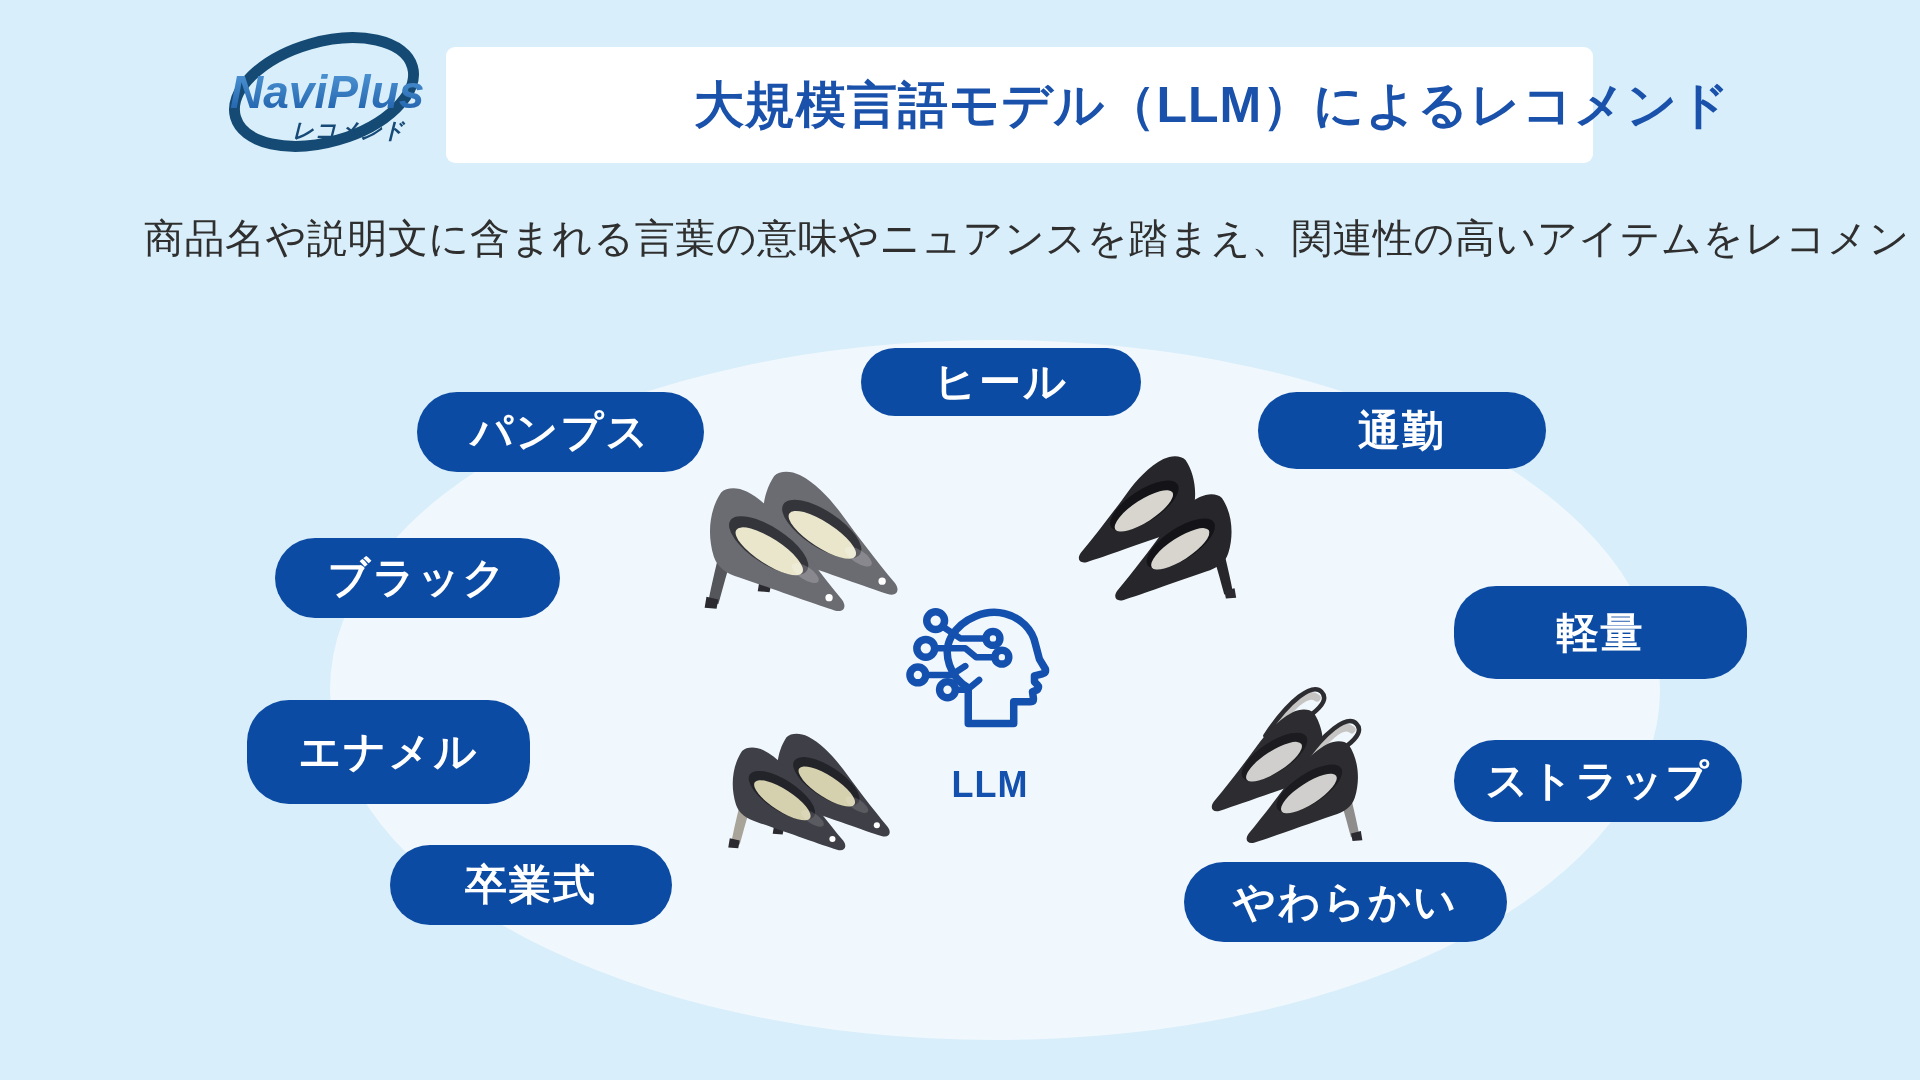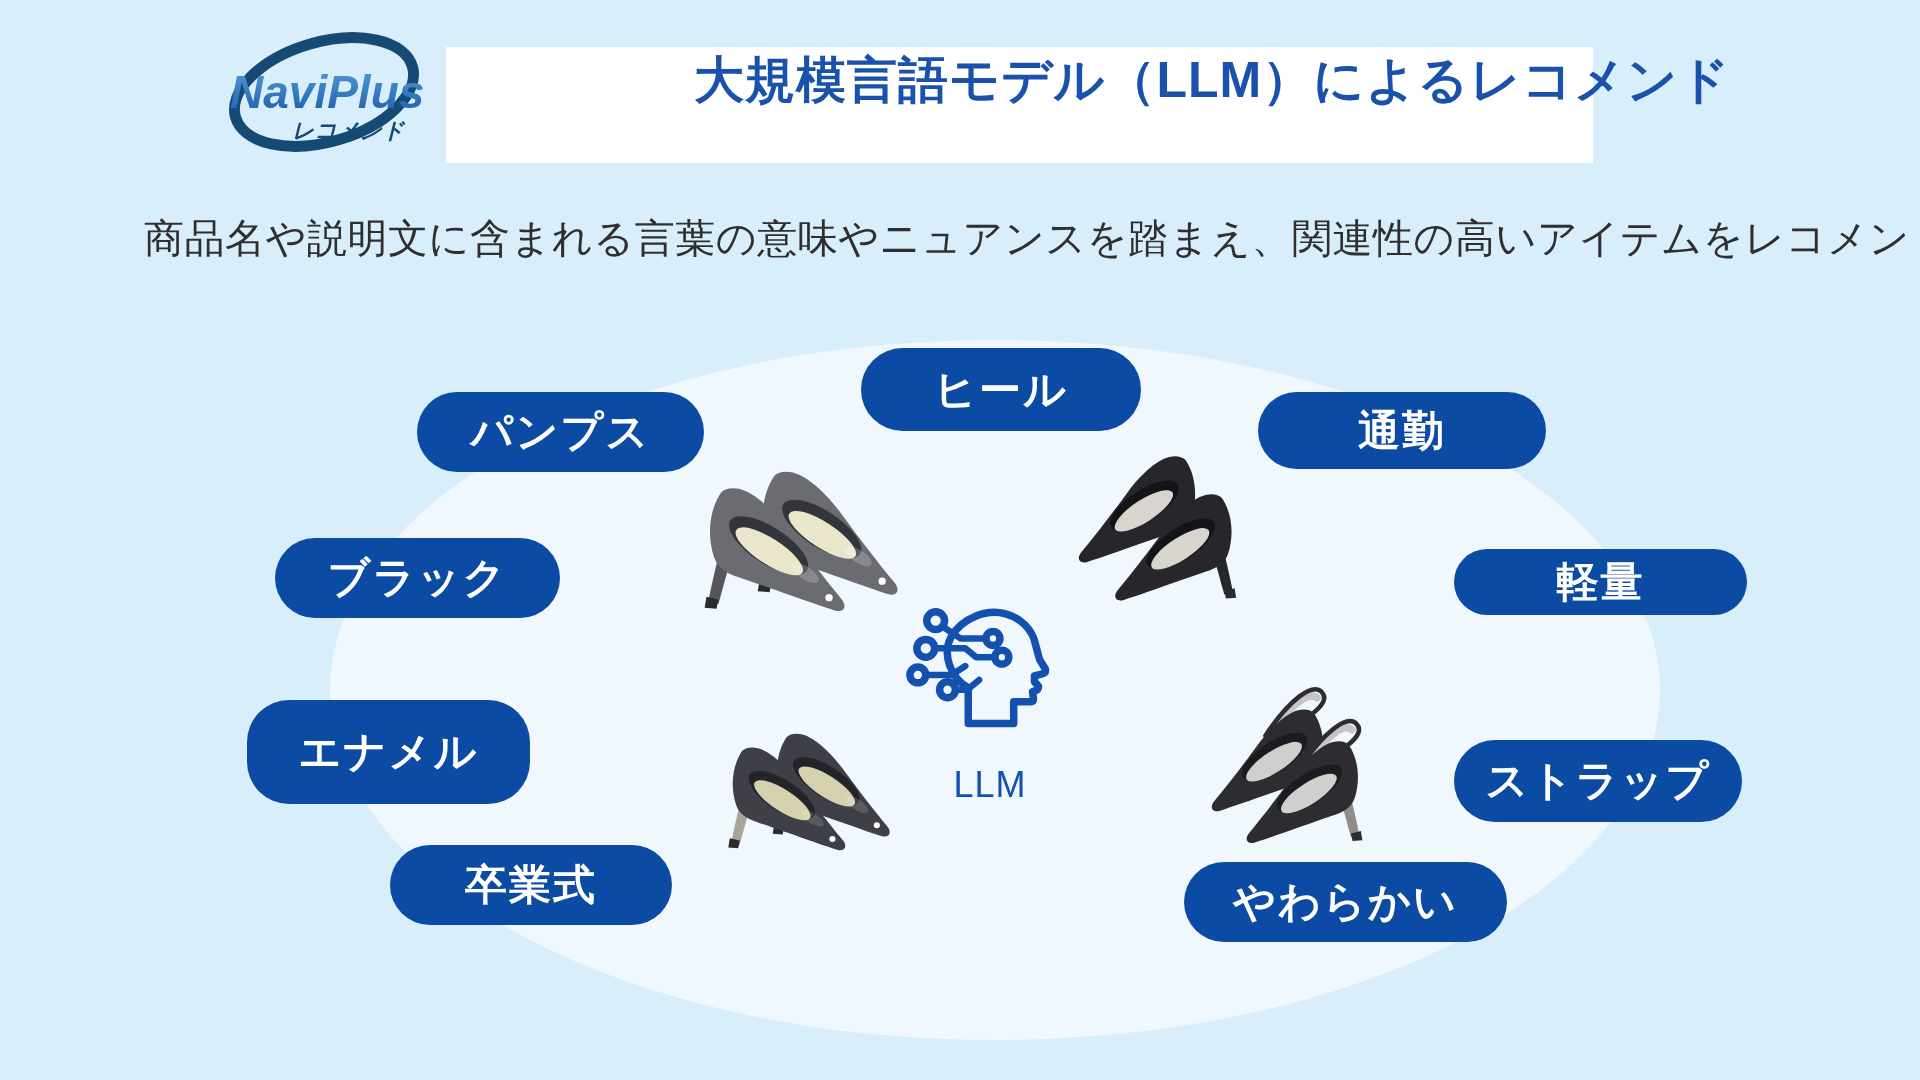--- a/index.html
+++ b/index.html
@@ -7,42 +7,42 @@
     position:relative;width:1920px;height:1080px;overflow:hidden;
     background:var(--bg,#d8eefa);
     font-family:"Liberation Sans","DejaVu Sans",sans-serif;
   }
   .bg-ellipse{
     position:absolute;left:330px;top:340px;width:1330px;height:700px;
     border-radius:50%;background:var(--ellipse,#f1f8fd);
   }
   .title-bar{
     position:absolute;left:446px;top:47px;width:1147px;height:116px;
-    background:var(--barBg,#fff);display:flex;align-items:flex-start;
+    background:var(--barBg,#fff);display:flex;align-items:center;border-radius:9px;
   }
   .title{
     padding-left:248px;font-size:50px;font-weight:900;
     color:var(--titleText,#1a52ab);letter-spacing:1px;white-space:nowrap;
   }
   .subtitle{
     position:absolute;left:144px;top:211px;font-size:40px;font-weight:500;
     color:var(--subtitleText,#2f2f2f);letter-spacing:0.5px;white-space:nowrap;
   }
   .pill{
     position:absolute;background:var(--pill,#0c4ba3);border-radius:42px;
     display:flex;align-items:center;justify-content:center;
     color:var(--pillText,#fff);font-size:42px;font-weight:800;letter-spacing:2px;
     white-space:nowrap;
   }
   .logo{position:absolute;left:220px;top:30px;}
   .llm-icon{position:absolute;left:906px;top:596px;color:var(--iconBlue,#1450ae);}
   .llm-icon *{vector-effect:non-scaling-stroke;}
   .llm-label{
     position:absolute;left:906px;top:764px;width:168px;text-align:center;
-    font-size:36px;font-weight:400;color:var(--iconBlue,#1450ae);letter-spacing:1px;
+    font-size:36px;font-weight:700;color:var(--iconBlue,#1450ae);letter-spacing:1px;
   }
   .shoe{position:absolute;}
   
   .shoeA{--body:#6b6b72;--inner:#34343b;--insole:#eae6cc;--heel:#55555c;--dot:#ffffff;--hl:rgba(255,255,255,.20);}
   .shoeB{--body:#26262b;--inner:#141418;--insole:#d8d5cf;--heel:#26262b;--dot:transparent;--hl:transparent;}
   .shoeC{--body:#3f3f47;--inner:#23232a;--insole:#d5d0ad;--heel:#a9a49a;--dot:#ffffff;--hl:rgba(255,255,255,.14);}
   .shoeD{--body:#2d2d31;--inner:#1c1c20;--insole:#d0cfcd;--heel:#8e8d8b;--dot:transparent;--hl:transparent;}
   .hidden-defs{position:absolute;width:0;height:0;overflow:hidden;}
 </style>
 </head>
@@ -84,24 +84,24 @@
     <text x="72" y="108" font-size="22" font-weight="bold" font-style="italic" font-family="Liberation Sans, sans-serif" fill="#174a77">レコメンド</text>
   </svg>
 
   <div class="title-bar">
     <div class="title">大規模言語モデル（LLM）によるレコメンド</div>
   </div>
 
   <div class="subtitle">商品名や説明文に含まれる言葉の意味やニュアンスを踏まえ、関連性の高いアイテムをレコメンド</div>
 
   <div class="pill" style="left:417px;top:392px;width:287px;height:80px;">パンプス</div>
-  <div class="pill" style="left:861px;top:348px;width:280px;height:83px;">ヒール</div>
+  <div class="pill" style="left:861px;top:348px;width:280px;height:68px;">ヒール</div>
   <div class="pill" style="left:1258px;top:392px;width:288px;height:77px;">通勤</div>
   <div class="pill" style="left:275px;top:538px;width:285px;height:80px;">ブラック</div>
-  <div class="pill" style="left:1454px;top:549px;width:293px;height:66px;">軽量</div>
+  <div class="pill" style="left:1454px;top:586px;width:293px;height:93px;">軽量</div>
   <div class="pill" style="left:247px;top:700px;width:283px;height:104px;">エナメル</div>
   <div class="pill" style="left:1454px;top:740px;width:288px;height:82px;">ストラップ</div>
   <div class="pill" style="left:390px;top:845px;width:282px;height:80px;">卒業式</div>
   <div class="pill" style="left:1184px;top:862px;width:323px;height:80px;">やわらかい</div>
 
   <svg class="shoe" style="left:690px;top:465px;" width="215" viewBox="0 0 235 182">
     <use href="#pump" class="shoeA" transform="translate(58,-2)"></use>
     <use href="#pump" class="shoeA" transform="translate(0,16)"></use>
   </svg>
 

